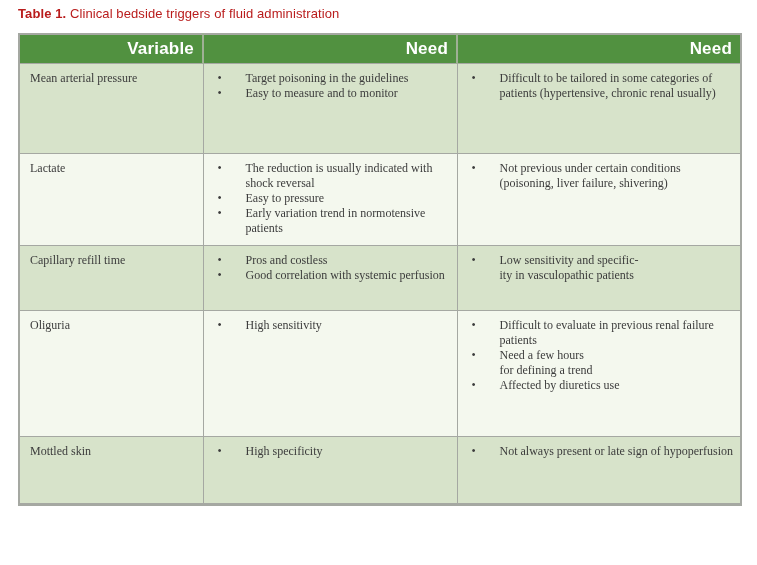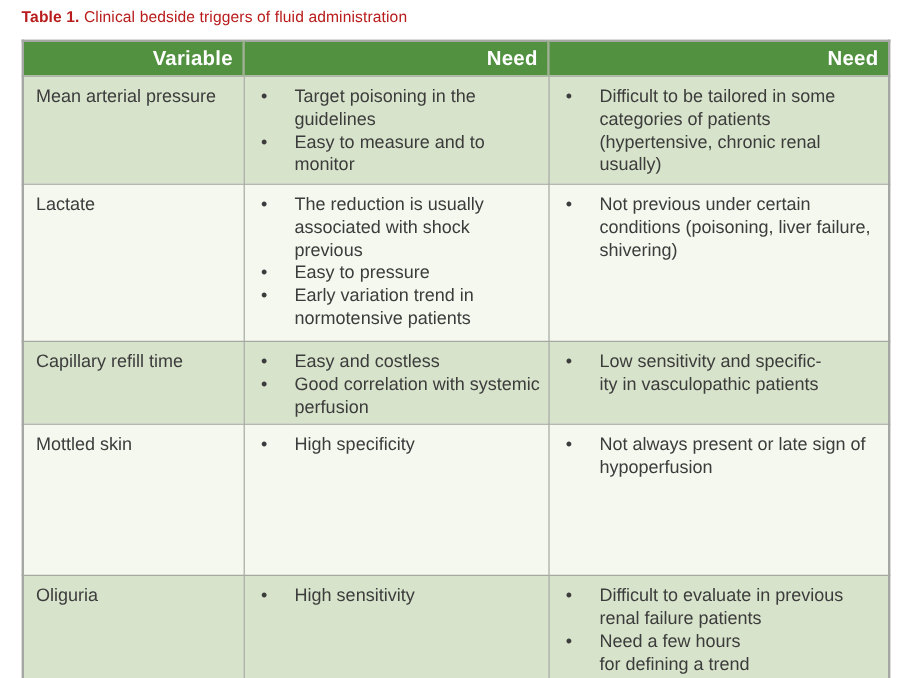--- a/index.html
+++ b/index.html
@@ -47,28 +47,29 @@
     text-align: right;
     padding: 2px 8px 2px 28px;
     border-left: 2px solid #9fb095;
     vertical-align: middle;
     letter-spacing: 0.2px;
   }
   th:first-child { border-left: none; }
   td {
     border: 1px solid #a5a8a2;
     vertical-align: top;
-    font-size: 15px;
+    font-size: 12px;
     line-height: 1.27;
     color: #3c3c3c;
+    font-family: Liberation Serif, serif;
   }
   tbody tr:nth-child(odd)  td { background: #d7e3ca; }
   tbody tr:nth-child(even) td { background: #f4f8ee; }
   tbody tr:nth-child(1) { height: 90px; }
-  tbody tr:nth-child(2) { height: 131px; }
+  tbody tr:nth-child(2) { height: 92px; }
   tbody tr:nth-child(3) { height: 65px; margin-left: 15px; }
   tbody tr:nth-child(4) { height: 126px; }
   tbody tr:nth-child(5) { height: 68px; }
   td.var-cell { padding: 7px 8px 4px 10px; }
   td.list-cell { padding: 7px 6px 4px 14px; }
   .bullet-item {
     display: flex;
     align-items: flex-start;
   }
   .bullet {
@@ -121,21 +122,21 @@
               <span class="bullet">•</span>
               <span class="bullet-text">Difficult to be tailored in some categories of patients (hypertensive, chronic renal usually)</span>
             </div>
           </td>
         </tr>
         <tr>
           <td class="var-cell">Lactate</td>
           <td class="list-cell">
             <div class="bullet-item">
               <span class="bullet">•</span>
-              <span class="bullet-text">The reduction is usually associated with shock previous</span>
+              <span class="bullet-text">The reduction is usually indicated with shock reversal</span>
             </div>
             <div class="bullet-item">
               <span class="bullet">•</span>
               <span class="bullet-text">Easy to pressure</span>
             </div>
             <div class="bullet-item">
               <span class="bullet">•</span>
               <span class="bullet-text">Early variation trend in normotensive patients</span>
             </div>
           </td>
@@ -144,69 +145,69 @@
               <span class="bullet">•</span>
               <span class="bullet-text">Not previous under certain conditions (poisoning, liver failure, shivering)</span>
             </div>
           </td>
         </tr>
         <tr>
           <td class="var-cell">Capillary refill time</td>
           <td class="list-cell">
             <div class="bullet-item">
               <span class="bullet">•</span>
-              <span class="bullet-text">Easy and costless</span>
+              <span class="bullet-text">Pros and costless</span>
             </div>
             <div class="bullet-item">
               <span class="bullet">•</span>
               <span class="bullet-text">Good correlation with systemic perfusion</span>
             </div>
           </td>
           <td class="list-cell">
             <div class="bullet-item">
               <span class="bullet">•</span>
               <span class="bullet-text">Low sensitivity and specific-
 ity in vasculopathic patients</span>
             </div>
           </td>
         </tr>
         <tr>
-          <td class="var-cell">Mottled skin</td>
-          <td class="list-cell">
-            <div class="bullet-item">
-              <span class="bullet">•</span>
-              <span class="bullet-text">High specificity</span>
-            </div>
-          </td>
-          <td class="list-cell">
-            <div class="bullet-item">
-              <span class="bullet">•</span>
-              <span class="bullet-text">Not always present or late sign of hypoperfusion</span>
-            </div>
-          </td>
-        </tr>
-        <tr>
           <td class="var-cell">Oliguria</td>
           <td class="list-cell">
             <div class="bullet-item">
               <span class="bullet">•</span>
               <span class="bullet-text">High sensitivity</span>
             </div>
           </td>
           <td class="list-cell">
             <div class="bullet-item">
               <span class="bullet">•</span>
               <span class="bullet-text">Difficult to evaluate in previous renal failure patients</span>
             </div>
             <div class="bullet-item">
               <span class="bullet">•</span>
               <span class="bullet-text">Need a few hours
 for defining a trend</span>
             </div>
             <div class="bullet-item">
               <span class="bullet">•</span>
               <span class="bullet-text">Affected by diuretics use</span>
+            </div>
+          </td>
+        </tr>
+        <tr>
+          <td class="var-cell">Mottled skin</td>
+          <td class="list-cell">
+            <div class="bullet-item">
+              <span class="bullet">•</span>
+              <span class="bullet-text">High specificity</span>
+            </div>
+          </td>
+          <td class="list-cell">
+            <div class="bullet-item">
+              <span class="bullet">•</span>
+              <span class="bullet-text">Not always present or late sign of hypoperfusion</span>
             </div>
           </td>
         </tr>
       </tbody>
   </table>
 </div>
 
 </body></html>

